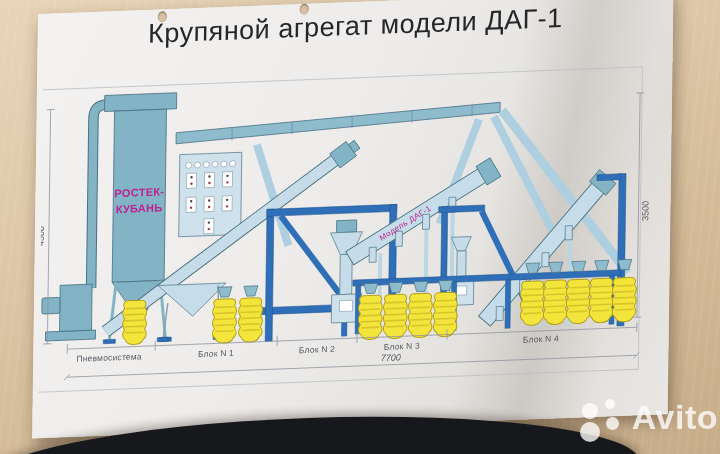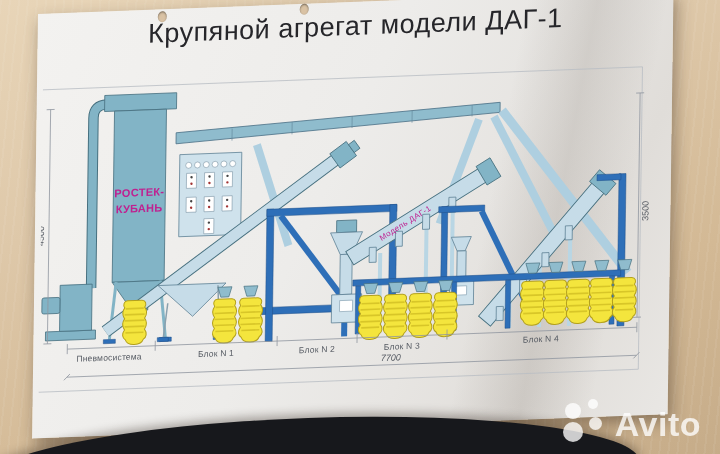--- a/index.html
+++ b/index.html
@@ -52,21 +52,21 @@
   .sect{fill:#565b63;font-size:8.5px;text-anchor:middle;letter-spacing:.2px;}
   .brand{fill:#bf2190;font-size:11px;font-weight:bold;text-anchor:middle;letter-spacing:.3px;}
   .model{fill:#bf2190;font-size:8px;letter-spacing:.4px;}
 
   .desk-dark{
     position:absolute;left:-20px;top:418px;width:660px;height:110px;
     border-radius:50%;background:#17181c;transform:rotate(-2deg);
     box-shadow:0 -4px 10px rgba(40,30,20,.35);
   }
   .watermark{
-    position:absolute;right:19px;bottom:10px;display:flex;align-items:flex-end;
+    position:absolute;right:2px;bottom:10px;display:flex;align-items:flex-start;
     color:rgba(255,255,255,.78);font-size:34px;font-weight:bold;letter-spacing:.5px;
   }
   .av-dots{position:relative;width:46px;height:46px;margin-right:6px;display:inline-block;}
   .av-dots i{position:absolute;border-radius:50%;background:rgba(255,255,255,.78);}
   .d1{width:16px;height:16px;left:2px;top:5px;}
   .d2{width:10px;height:10px;left:25px;top:1px;}
   .d3{width:20px;height:20px;left:0px;top:24px;}
   .d4{width:13px;height:13px;left:26px;top:19px;}
 </style>
 </head>

